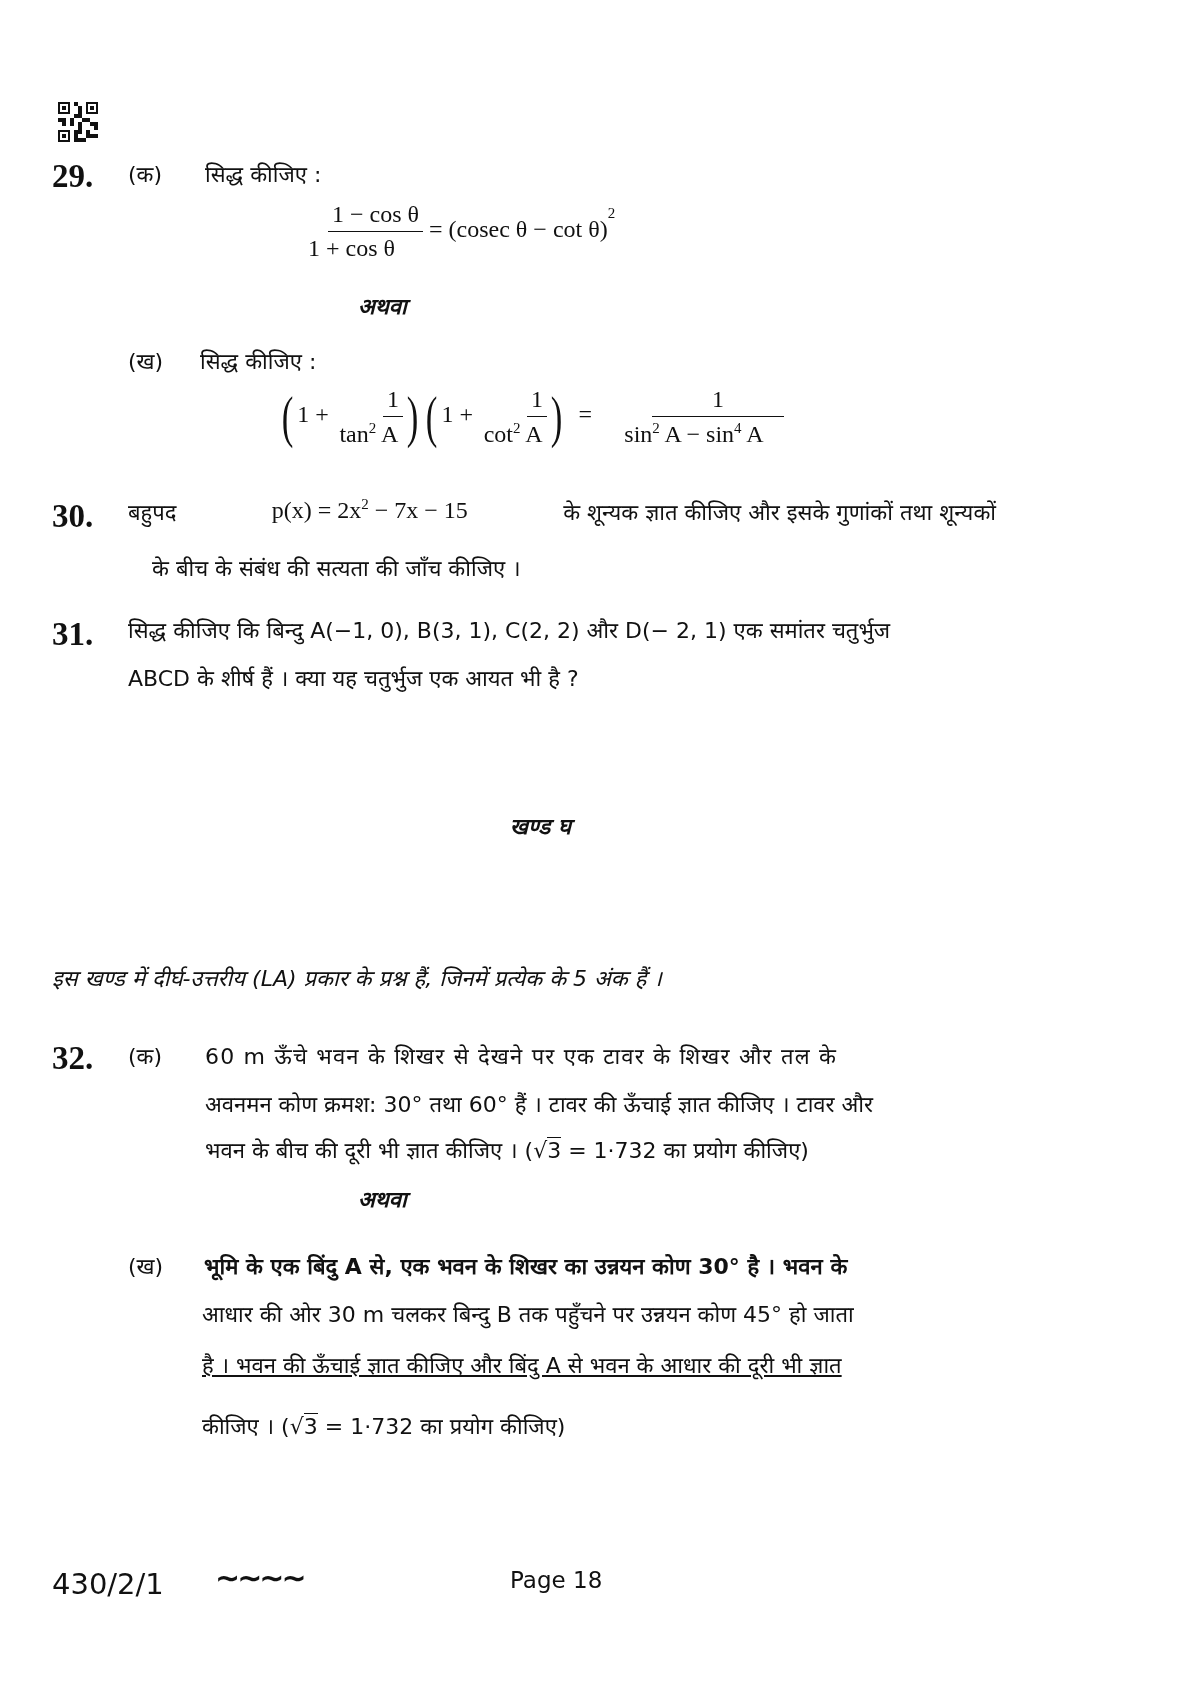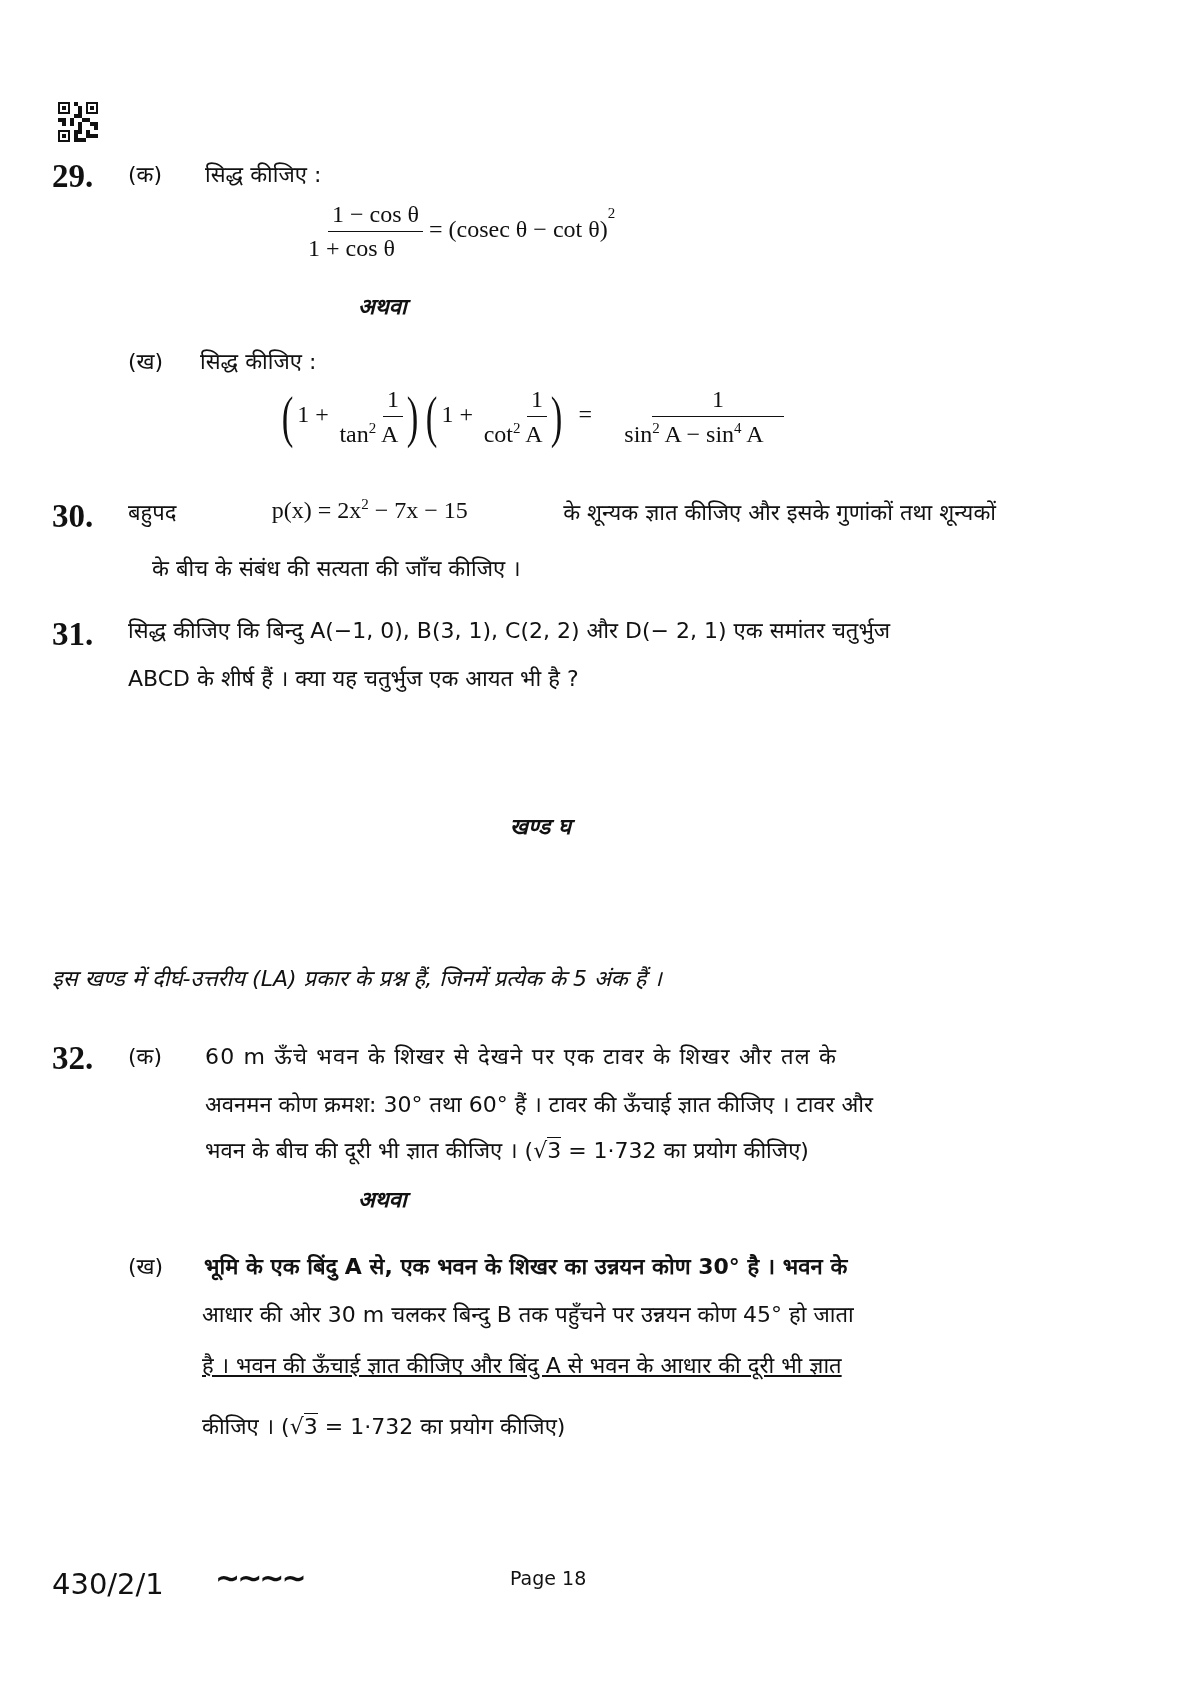--- a/index.html
+++ b/index.html
@@ -115,13 +115,13 @@
 <div class="abs dev" style="left:128px; top:1250px;">(ख)</div>
 <div class="abs dev" style="left:204px; top:1250px;font-weight:bold;">भूमि के एक बिंदु A से, एक भवन के शिखर का उन्नयन कोण 30° है । भवन के</div>
 <div class="abs dev" style="left:202px; top:1298px;">आधार की ओर 30 m चलकर बिन्दु B तक पहुँचने पर उन्नयन कोण 45° हो जाता</div>
 <div class="abs dev" style="left:202px; top:1349px;text-decoration:underline;">है । भवन की ऊँचाई ज्ञात कीजिए और बिंदु A से भवन के आधार की दूरी भी ज्ञात</div>
 <div class="abs dev" style="left:202px; top:1400px;margin-top:10px;">
   <span>कीजिए । (</span><span style="font-family:'DejaVu Serif',serif;">√</span><span style="border-top:1.5px solid #111;">3</span><span> = 1·732 का प्रयोग कीजिए)</span>
 </div>
 
 <div class="abs" style="left:52px; top:1567px; font-family:'DejaVu Sans',sans-serif; font-size:29px;">430/2/1</div>
 <div class="abs tilde" style="left:215px; top:1560px;">∼∼∼∼</div>
-<div class="abs" style="left:510px; top:1567px; font-family:'DejaVu Sans',sans-serif; font-size:19px;">Page 18</div>
+<div class="abs" style="left:510px; top:1567px; font-family:'DejaVu Sans',sans-serif; font-size:23px;">Page 18</div>
 
 </body></html>

